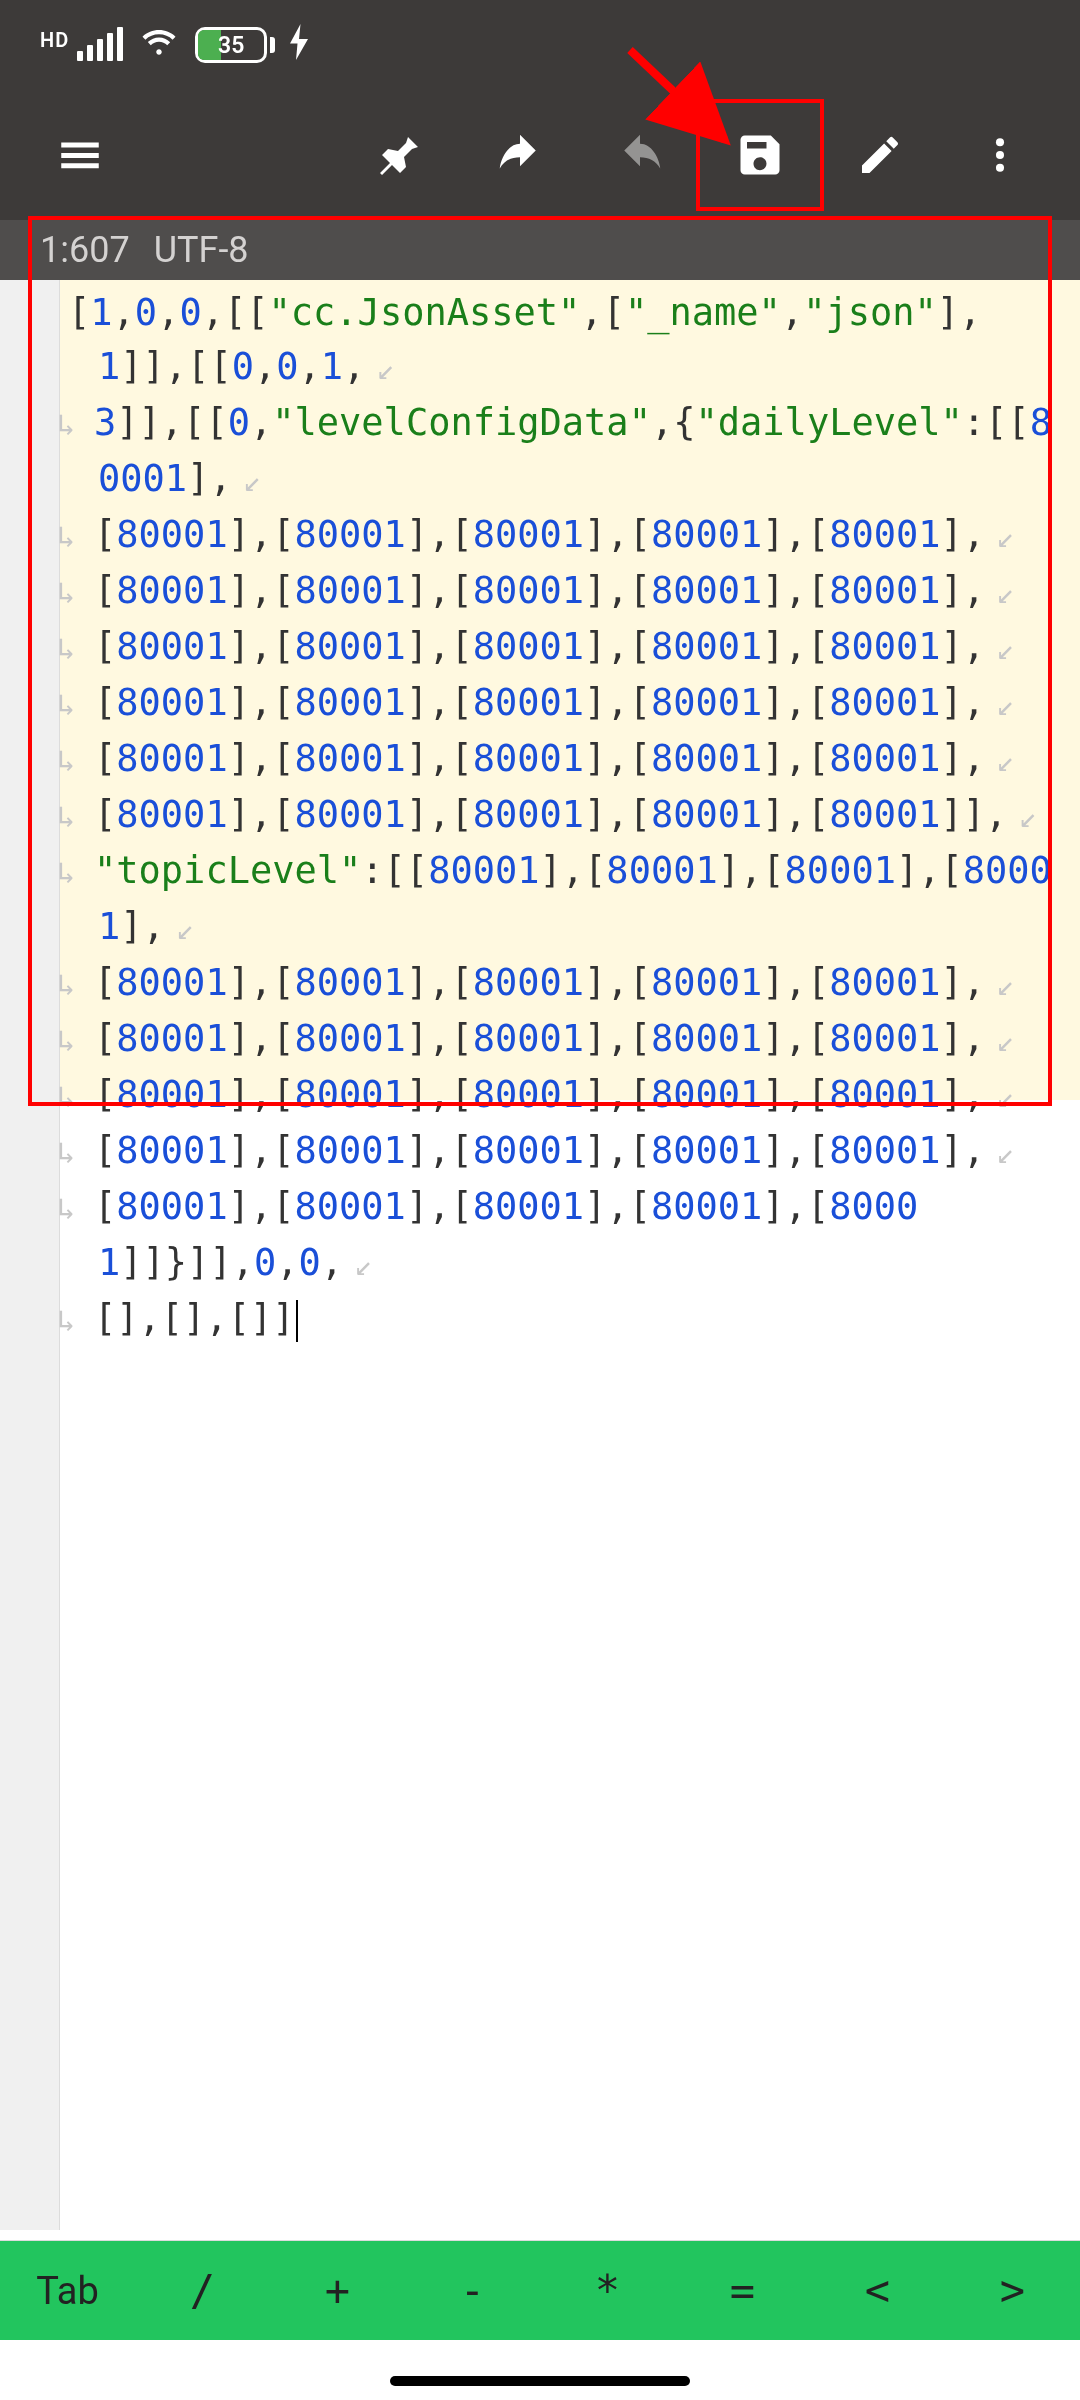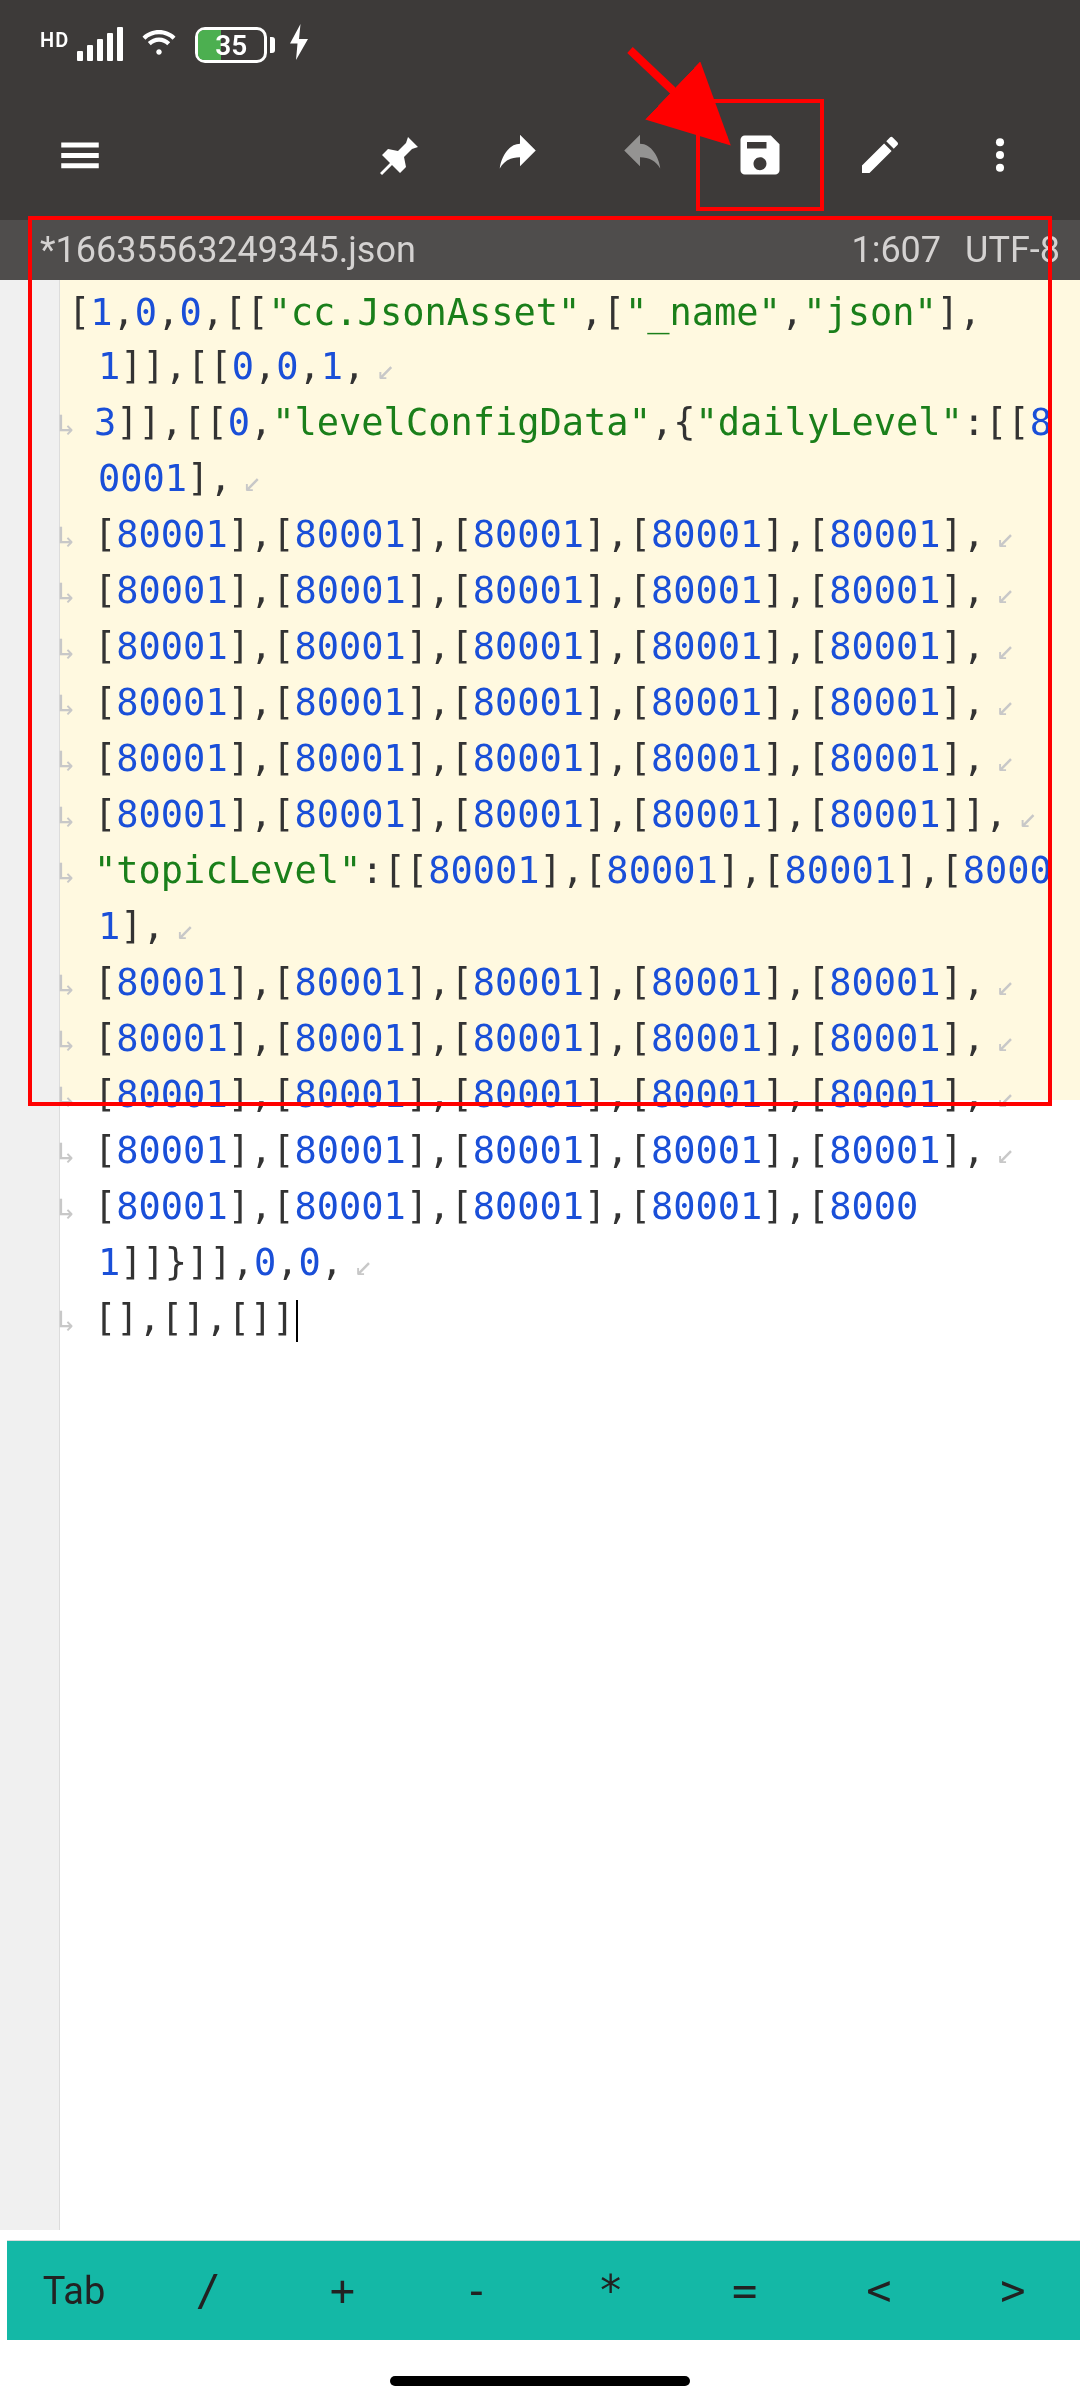--- a/index.html
+++ b/index.html
@@ -8,21 +8,21 @@
   .status-bar { height:90px; background:#3d3a39; color:#fff; display:flex; align-items:center; justify-content:space-between; padding:0 40px 0 40px; font-size:40px; font-weight:500; }
   .status-left { display:flex; align-items:center; gap:8px; }
   .status-right { display:flex; align-items:center; gap:14px; }
   .hd-label { font-size:20px; font-weight:600; letter-spacing:1px; margin-right:-6px; align-self:flex-start; margin-top:10px; }
   .signal-icon { display:flex; align-items:flex-end; gap:4px; height:32px; }
   .signal-icon span { width:6px; background:#fff; border-radius:1px; }
   .battery { display:flex; align-items:center; gap:3px; }
   .battery-body { width:72px; height:36px; border:3px solid #fff; border-radius:10px; position:relative; display:flex; align-items:center; }
   .battery-fill { height:100%; width:35%; background:#4caf50; border-radius:6px 0 0 6px; }
   .battery-cap { width:5px; height:16px; background:#fff; border-radius:0 3px 3px 0; }
-  .battery-text { position:absolute; width:100%; text-align:center; font-size:28px; font-weight:600; color:#fff; }
+  .battery-text { position:absolute; width:100%; text-align:center; font-size:23px; font-weight:600; color:#fff; }
   .bolt { font-size:30px; }
   
   .toolbar { height:130px; background:#3d3a39; display:flex; align-items:center; justify-content:space-between; padding:0 20px; }
   .toolbar-left { display:flex; align-items:center; }
   .toolbar-right { display:flex; align-items:center; gap:0; }
   .tb-btn { width:120px; height:100px; display:flex; align-items:center; justify-content:center; color:#fff; }
   .tb-btn.dim { opacity:0.45; }
   .save-highlight { position:relative; }
   .save-highlight::after { content:""; position:absolute; inset:-6px -4px -6px -4px; border:4px solid #ff0000; pointer-events:none; }
   
@@ -36,21 +36,21 @@
   .editor { display:flex; height:1950px; }
   .gutter { width:60px; background:#f0f0f0; border-right:1px solid #dcdcdc; flex-shrink:0; }
   .code { flex:1; background:#fff9e0; font-family:Menlo,Consolas,monospace; font-size:37px; line-height:54px; padding:6px 12px 6px 8px; white-space:pre-wrap; word-break:break-all; color:#333; position:relative; }
   .code .line { display:block; padding-left:30px; text-indent:-30px; }
   .code .wrap-mark { color:#c8c8c8; font-size:30px; display:inline-block; width:26px; text-align:center; }
   .n { color:#1a4fd8; }
   .s { color:#1a7f1a; }
   .p { color:#333; }
   .caret { display:inline-block; width:2px; height:42px; background:#000; vertical-align:middle; margin-left:2px; }
   
-  .bottom-bar { position:absolute; bottom:60px; left:7px; right:0; height:100px; background:#14b8a6; border-top:1px solid #dcdcdc; display:flex; }
+  .bottom-bar { position:absolute; bottom:60px; left:0; right:0; height:100px; background:#22c55e; border-top:1px solid #dcdcdc; display:flex; }
   .bb-btn { flex:1; display:flex; align-items:center; justify-content:center; font-size:42px; color:#222; font-family:Menlo,Consolas,monospace; }
   .bb-btn.tab { font-family:-apple-system,Roboto,Arial,sans-serif; font-size:38px; }
   
   .nav-ind { position:absolute; bottom:14px; left:50%; transform:translateX(-50%); width:300px; height:10px; background:#000; border-radius:6px; }
 </style>
 </head>
 <body>
 
 <div class="status-bar">
   <div class="status-right">
@@ -129,21 +129,20 @@
 <svg class="arrow" viewBox="0 0 140 130">
   <defs>
       <marker id="ah" markerWidth="12" markerHeight="12" refX="9" refY="5" orient="auto">
         <path d="M0 0L10 5L0 10z" fill="#ff0000"></path>
       </marker>
     </defs>
   <line x1="10" y1="10" x2="105" y2="100" stroke="#ff0000" stroke-width="8" marker-end="url(#ah)"></line>
 </svg>
 
 <div class="file-strip">
-  <span>*16635563249345.json</span>
   <span class="file-strip-right">
     <span>1:607</span>
     <span>UTF-8</span>
   </span>
 </div>
 
 <div class="editor-wrap">
   <div class="red-box"></div>
   <div class="editor">
     <div class="gutter"></div>

